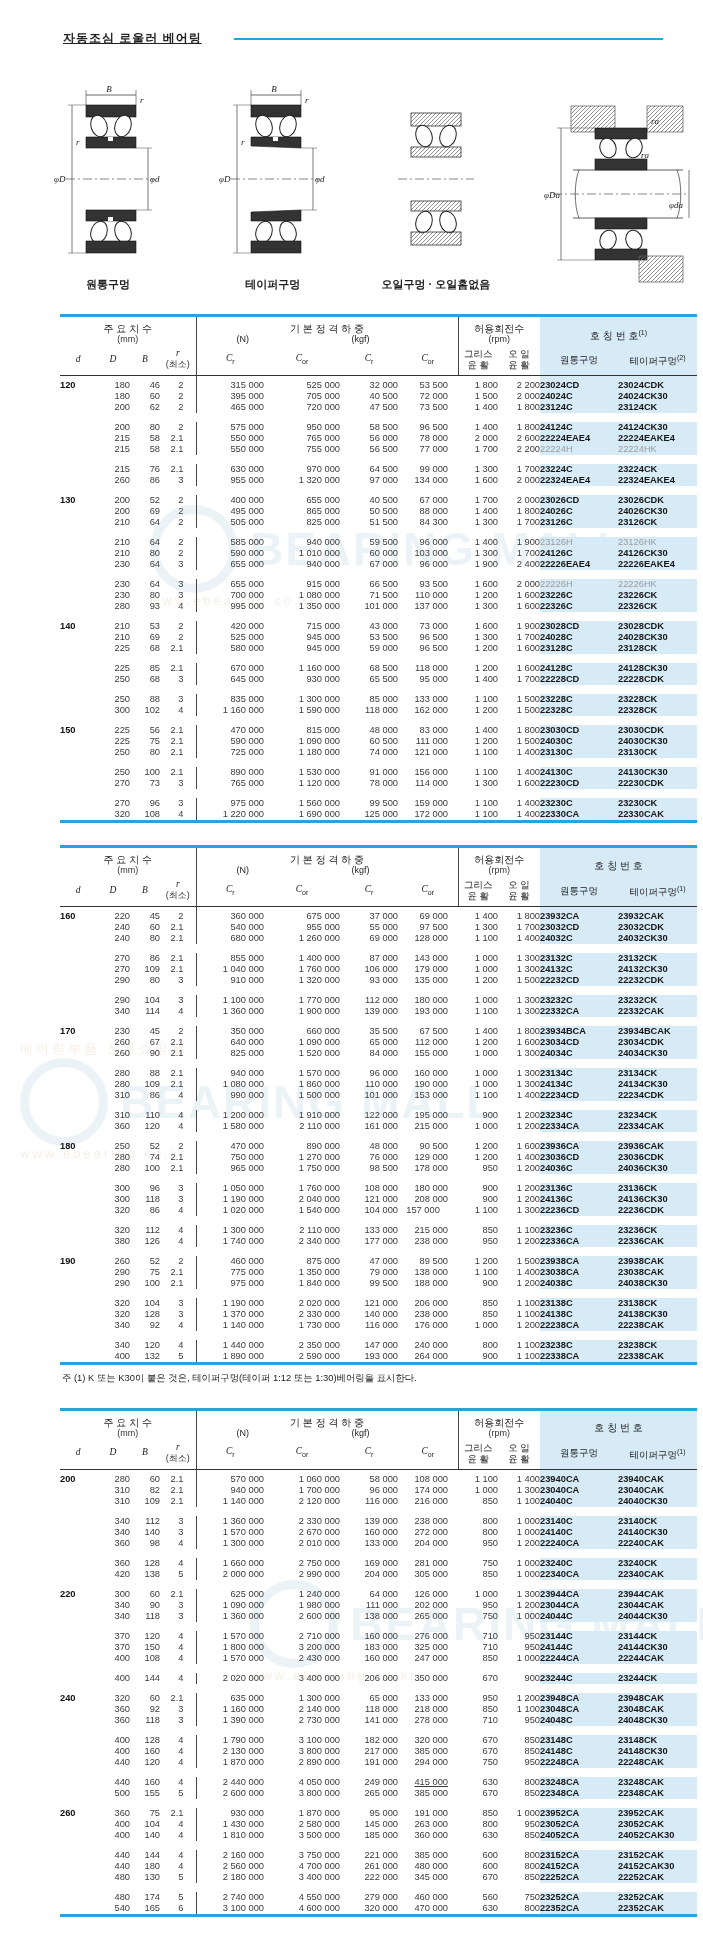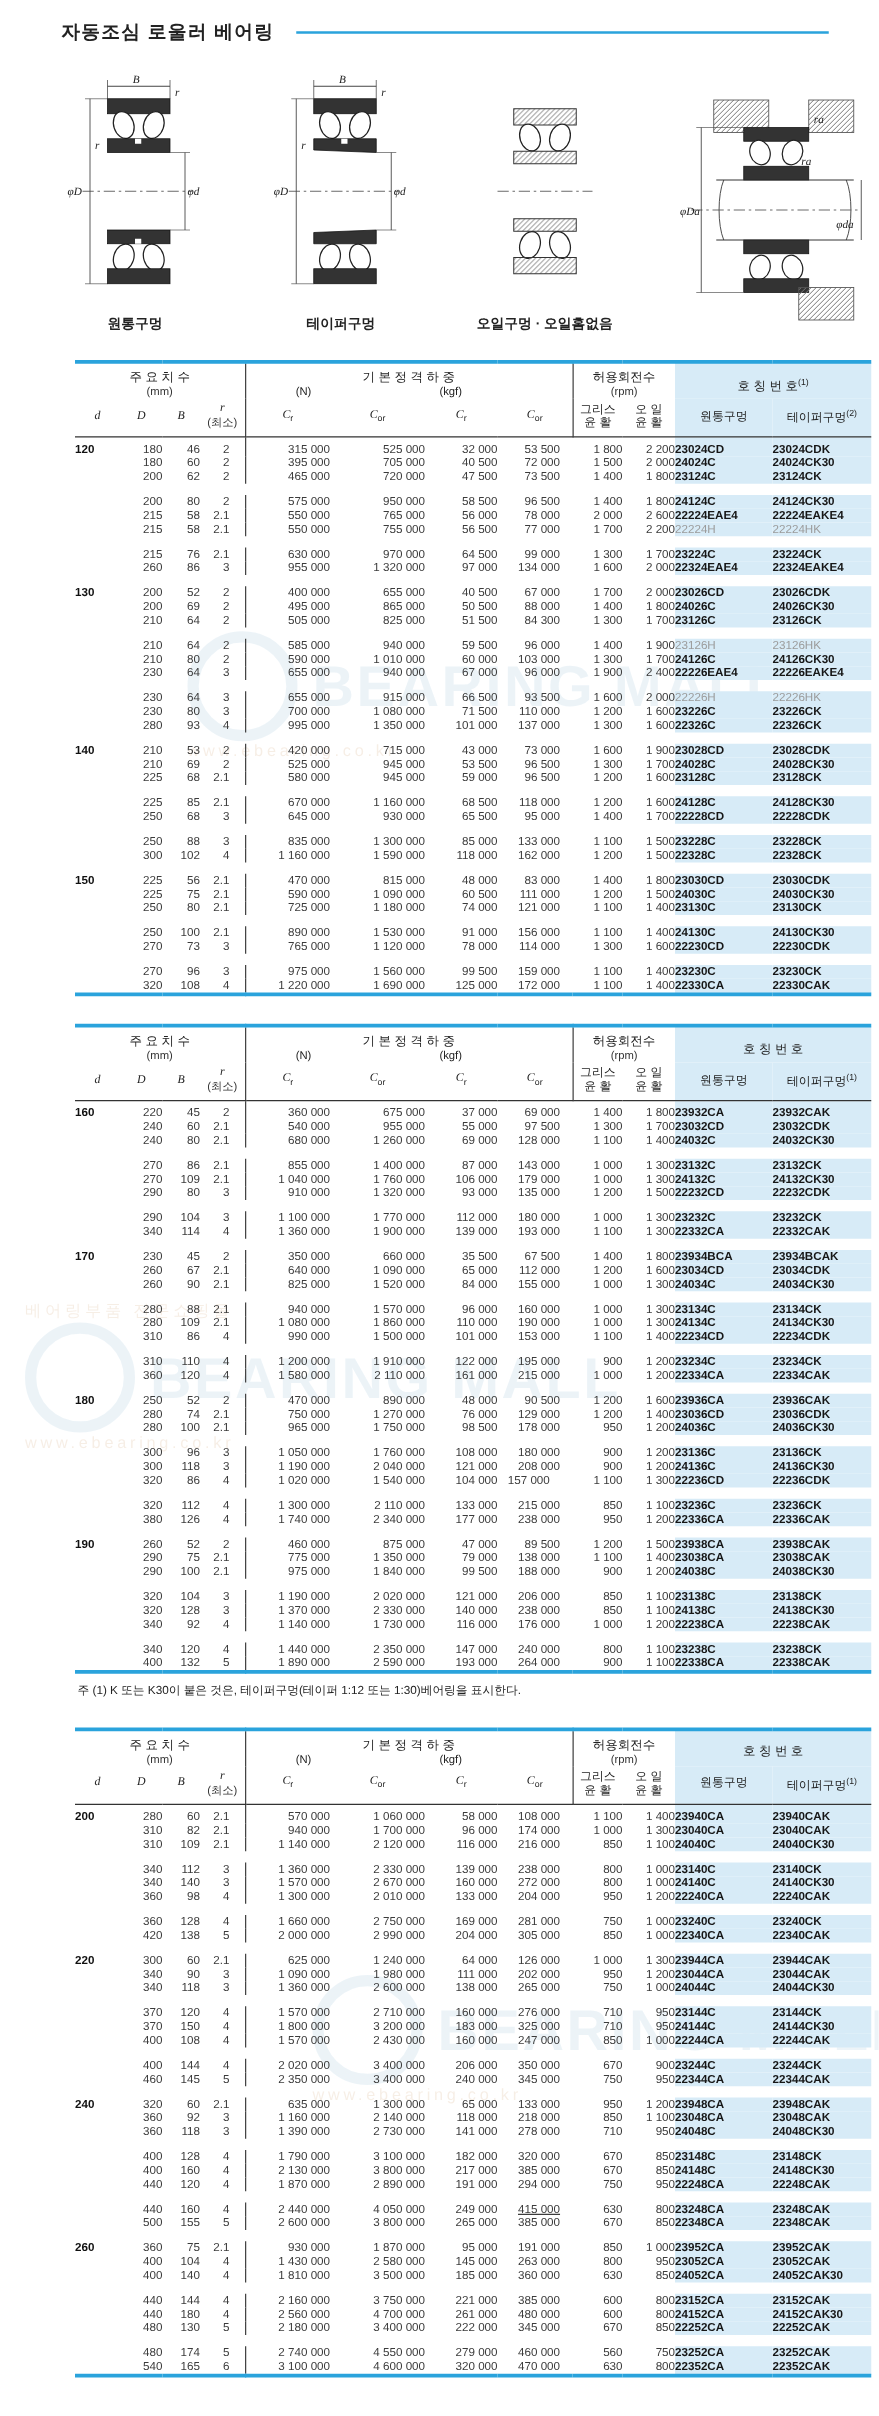--- a/index.html
+++ b/index.html
@@ -1,20 +1,20 @@
 <!DOCTYPE html>
 <html><head>
 <meta charset="utf-8">
 <style>
   html,body{margin:0;padding:0;background:#fff;}
   .sheet{position:relative;width:703px;min-height:1933px;background:#fff;
          font-family:"Liberation Sans",sans-serif;color:#222;overflow:hidden;}
   
   .titlebar{display:flex;align-items:center;padding:12px 40px 0 45px;}
-  .titlebar h1{font-size:15px;font-weight:bold;margin:4px;white-space:nowrap;letter-spacing:1px;}
+  .titlebar h1{font-size:12px;font-weight:bold;margin:18px;white-space:nowrap;letter-spacing:1px;text-decoration:underline;}
   .titlebar .rule{flex:1;height:2px;background:#2aa3dc;margin-left:14px;}
   
   .figs{display:flex;justify-content:space-between;align-items:flex-end;
         margin:18px 8px 6px 52px;}
   .fig{display:flex;flex-direction:column;align-items:center;}
   .fig-label{font-size:11px;font-weight:600;margin-top:4px;white-space:nowrap;color:#222;}
   svg text.dim{font-family:"Liberation Serif",serif;font-style:italic;font-size:9px;fill:#222;}
   
   .tbl-wrap{margin:22px 6px 0 60px;width:637px;}
   table.spec{border-collapse:collapse;table-layout:fixed;width:637px;
@@ -1562,34 +1562,20 @@
               <td class="num brd" style="padding-right: 12px;">4</td>
               <td class="num pad">2 020 000</td>
               <td class="num pad">3 400 000</td>
               <td class="num pad">206 000</td>
               <td class="num" style="padding-right: 10px;">350 000</td>
               <td class="num pad2">670</td>
               <td class="num pad2">900</td>
               <td class="name namebg">23244C</td>
               <td class="name namebg">23244CK</td>
             </tr>
-            <tr>
-              <td class="dcol"></td>
-              <td class="num pad2">460</td>
-              <td class="num pad2">145</td>
-              <td class="num brd" style="padding-right: 12px;">5</td>
-              <td class="num pad">2 350 000</td>
-              <td class="num pad">3 400 000</td>
-              <td class="num pad">240 000</td>
-              <td class="num" style="padding-right: 10px;">345 000</td>
-              <td class="num pad2">750</td>
-              <td class="num pad2">950</td>
-              <td class="name namebg">22344CA</td>
-              <td class="name namebg">22344CAK</td>
-            </tr>
             <tr class="gap">
               <td colspan="12"></td>
             </tr>
             <tr>
               <td class="dcol">240</td>
               <td class="num pad2">320</td>
               <td class="num pad2">60</td>
               <td class="num brd" style="padding-right: 12px;">2.1</td>
               <td class="num pad">635 000</td>
               <td class="num pad">1 300 000</td>

